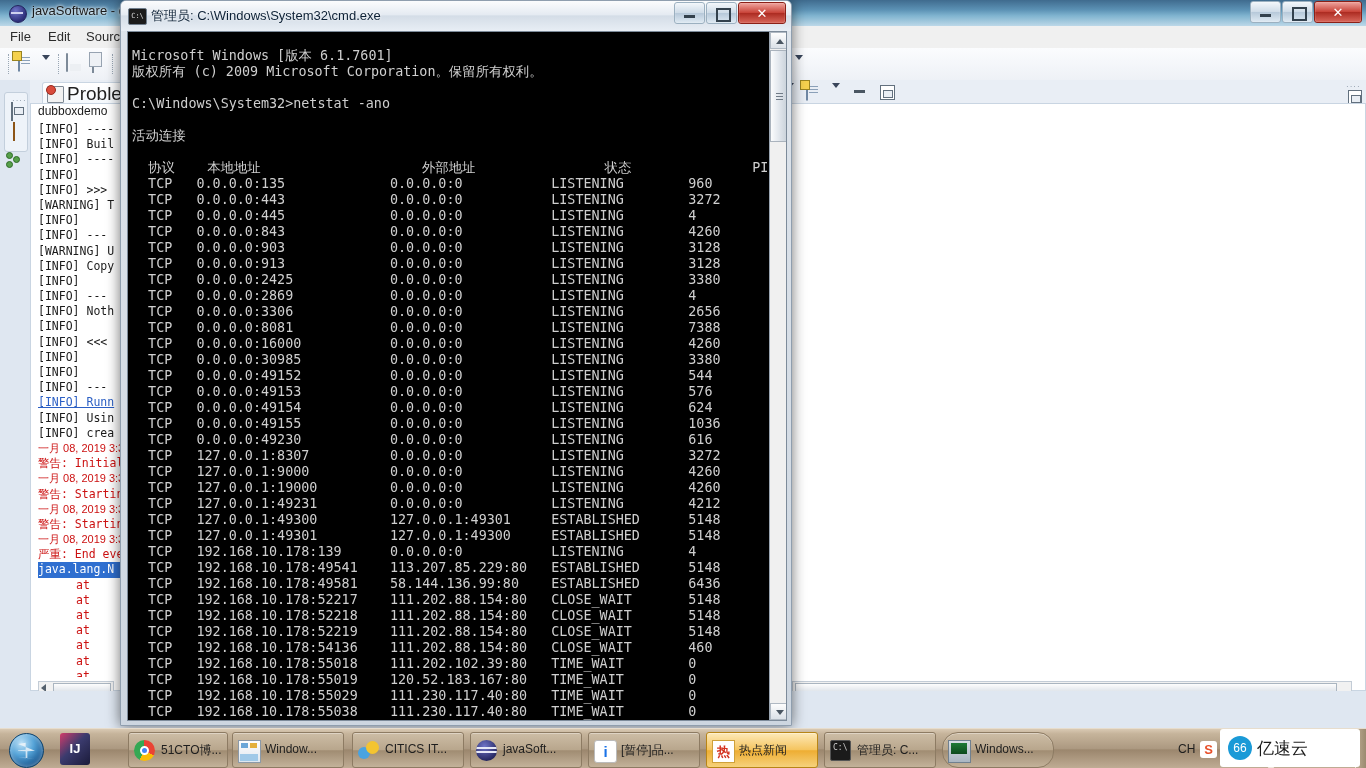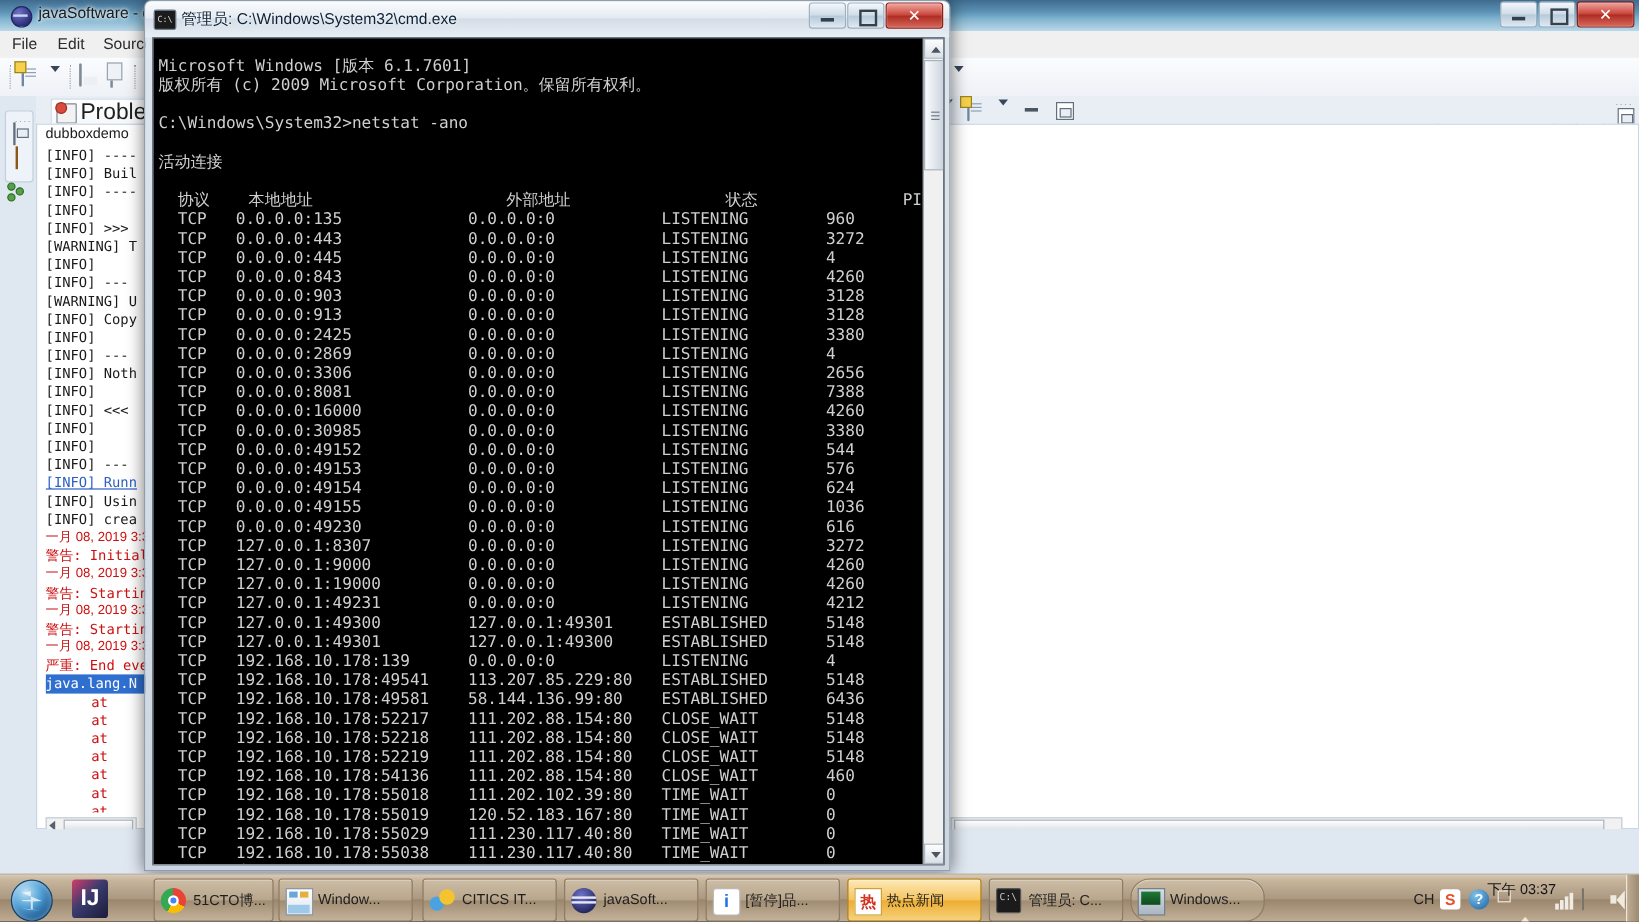--- a/index.html
+++ b/index.html
@@ -238,21 +238,21 @@
   .start-orb::after{
     content:""; position:absolute; left:8px; top:8px; width:17px; height:17px;
     background:
       linear-gradient(#f0f6fa,#cfe3f2);
     clip-path: polygon(0% 12%, 45% 4%, 45% 46%, 0% 48%, 0% 52%, 45% 54%, 45% 96%, 0% 88%, 100% 100%, 55% 96%, 55% 54%, 100% 52%);
     opacity:.92;
   }
   .tb-ij {
     position:absolute; left:60px; top:4px; width:30px; height:32px;
     background: linear-gradient(135deg,#d23c6a 0%, #3b3b6e 45%, #1b1b3a 100%);
-    border-radius:3px; color:#fff; font-size:19px; font-weight:bold;
+    border-radius:3px; color:#fff; font-size:13px; font-weight:bold;
     text-align:center; line-height:32px; font-family:"Liberation Sans",sans-serif;
   }
   .tbitem {
     position:absolute; top:3px; height:34px;
     background: linear-gradient(to bottom,#cdbda6,#b8a68c 50%,#a08c72 52%,#c3b29a);
     border:1px solid #8d7b63; border-radius:3px;
     box-shadow: inset 0 1px 0 rgba(255,255,255,0.35);
     font-size:12px; color:#1e1e1e; white-space:nowrap; overflow:hidden;
   }
   .tbitem.hot { background: linear-gradient(to bottom,#fde9b8,#f5c45e 50%,#eead32 52%,#f6d27c); border-color:#b88516; }
@@ -544,14 +544,18 @@
       </span>
       <span class="tray-ico ic-net" style="left:1318px"></span>
       <span class="tray-ico ic-spk" style="left:1340px"><i></i><b></b></span>
     </div>
 
     <div class="clock">
       <div>下午 03:37</div>
     </div>
     <div class="showdesk"></div>
 
+    <div class="watermark">
+      <span class="wm-logo">66</span>
+      <span class="wm-txt">亿速云</span>
+    </div>
   </div>
 </div>
 
 </body></html>

